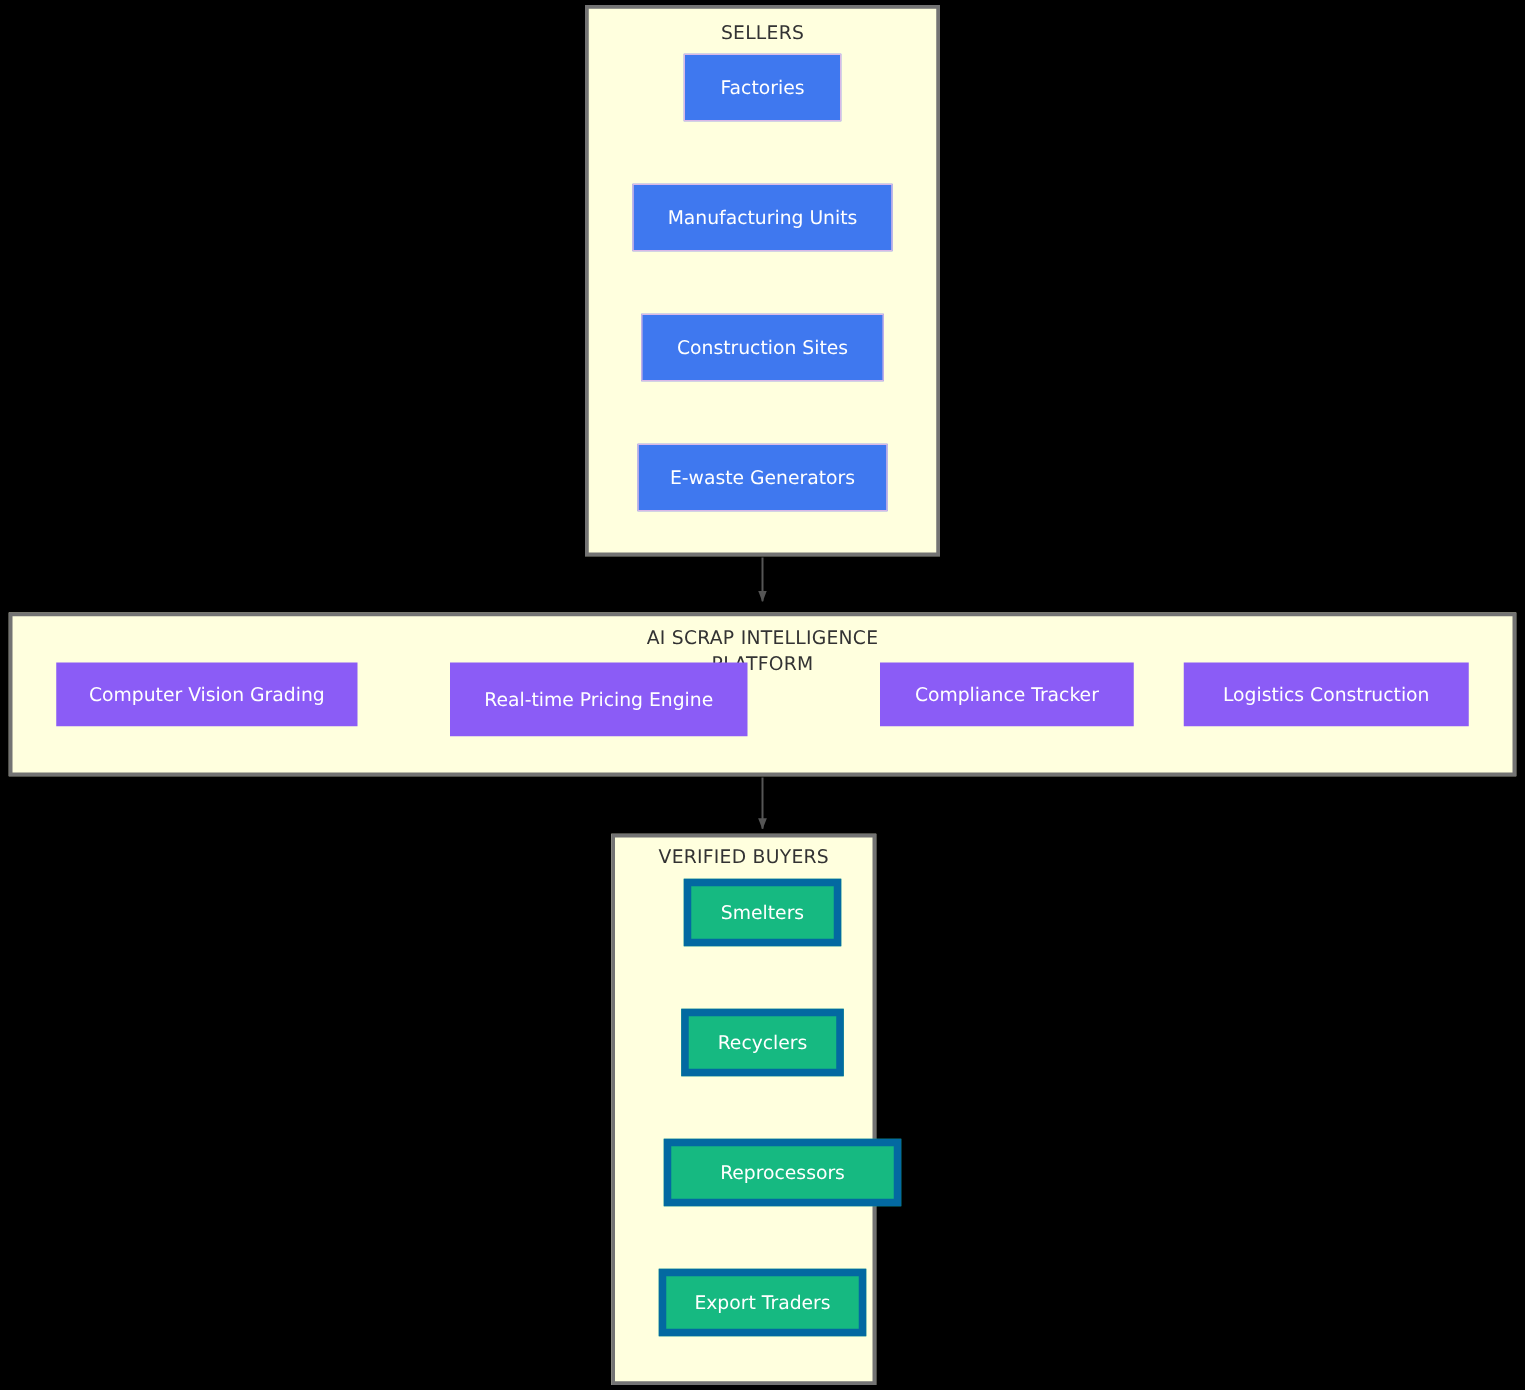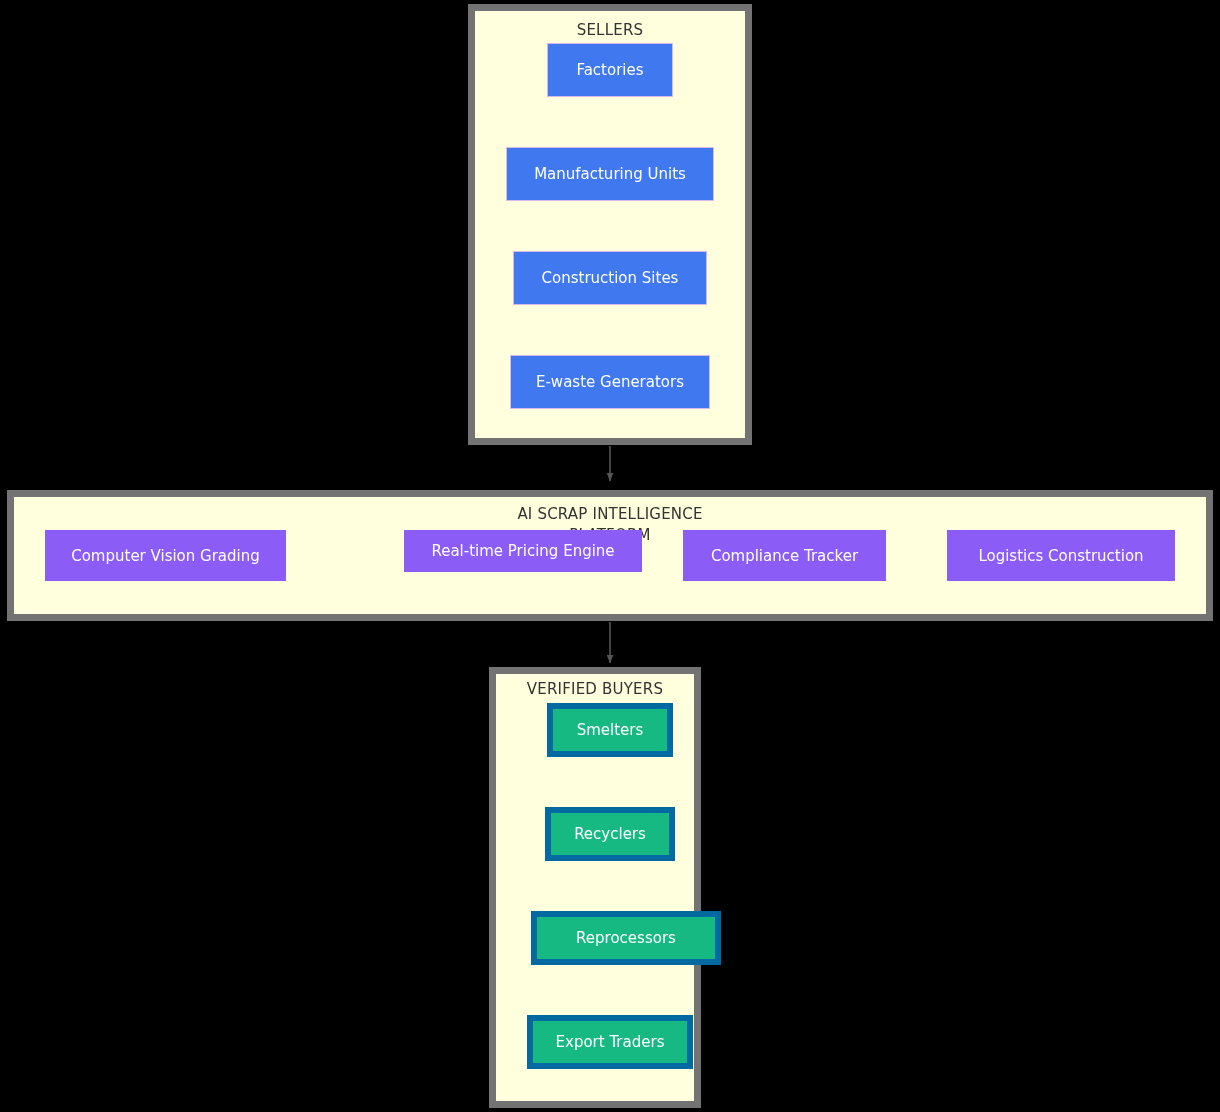--- a/index.html
+++ b/index.html
@@ -19,21 +19,21 @@
     position: absolute;
     left: 0; top: 0;
     width: 1220px;
     height: 1112px;
   }
 
   
   .cluster {
     position: absolute;
     background: #ffffde;
-    border: 7px solid #737373;
+    border: 3px solid #737373;
     box-sizing: border-box;
   }
   .cluster-title {
     position: absolute;
     left: 0;
     right: 0;
     text-align: center;
     font-size: 15px;
     color: #333333;
     letter-spacing: 0.2px;
@@ -92,22 +92,22 @@
   }
 
   
   #node-factories           { left: 547px; top: 43px;  width: 126px; height: 54px; }
   #node-manufacturing-units { left: 506px; top: 147px; width: 208px; height: 54px; }
   #node-construction-sites  { left: 513px; top: 251px; width: 194px; height: 54px; }
   #node-ewaste-generators   { left: 510px; top: 355px; width: 200px; height: 54px; }
 
   
   #node-computer-vision-grading  { left: 45px;   top: 530px; width: 241px; height: 51px; text-align: right; }
-  #node-realtime-pricing-engine  { left: 360px;  top: 530px; width: 238px; height: 42px; margin-left: 44px; }
-  #node-compliance-tracker       { left: 683px;  top: 530px; width: 203px; height: 51px; }
+  #node-realtime-pricing-engine  { left: 360px;  top: 530px; width: 238px; height: 59px; }
+  #node-compliance-tracker       { left: 704px;  top: 530px; width: 203px; height: 51px; }
   #node-logistics-orchestration  { left: 947px;  top: 530px; width: 228px; height: 51px; }
 
   
   #node-smelters       { left: 547px; top: 703px;  width: 126px; height: 54px; }
   #node-recyclers      { left: 545px; top: 807px;  width: 130px; height: 54px; }
   #node-reprocessors   { left: 531px; top: 911px;  width: 190px; height: 54px; }
   #node-export-traders { left: 527px; top: 1015px; width: 166px; height: 54px; }
 
   
   .edge-layer {

